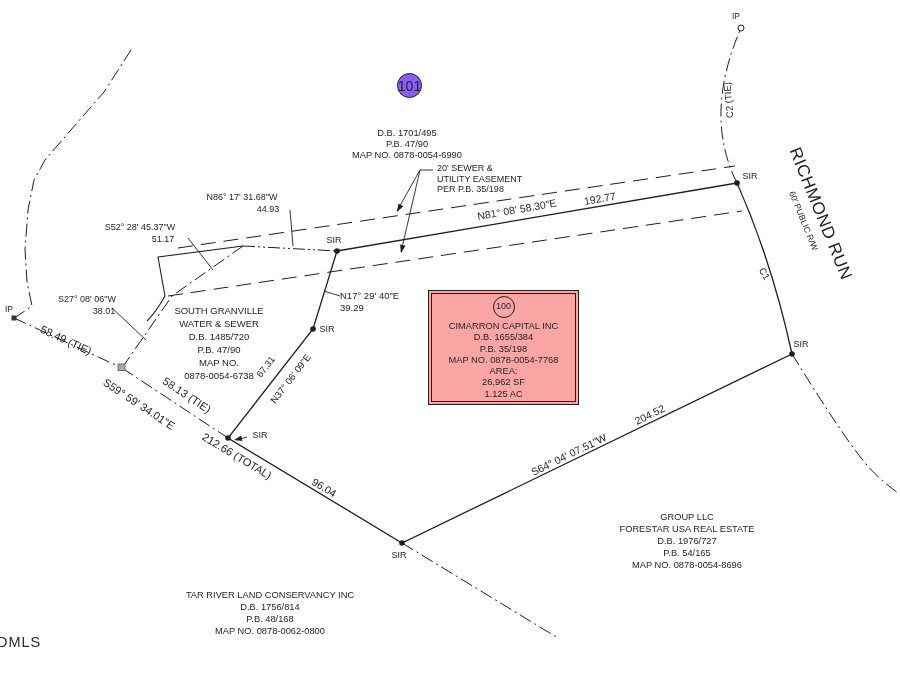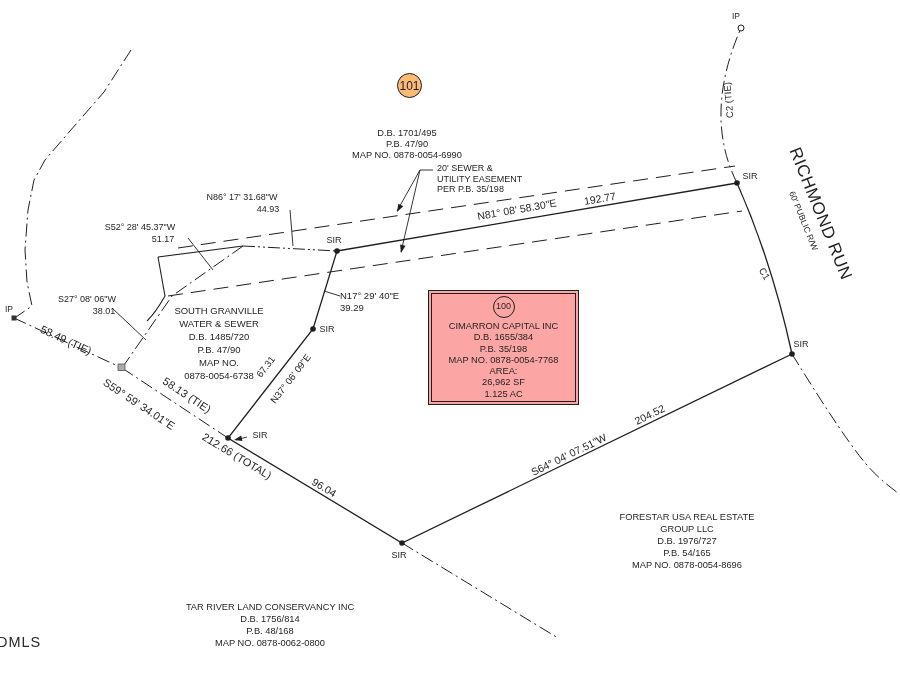--- a/index.html
+++ b/index.html
@@ -12,21 +12,21 @@
     position:absolute;white-space:nowrap;font-size:9px;line-height:1.1;
     transform:translate(-50%,-50%);color:#1f1f1f;
   }
   .blk{position:absolute;text-align:center;font-size:9.3px;line-height:12px;color:#1f1f1f;}
   .blk div{white-space:nowrap;}
   .leftblk{position:absolute;text-align:left;font-size:9px;line-height:10.5px;color:#1f1f1f;}
   .dim{font-size:10.5px;}
   .tie{font-size:11px;}
   .lotcircle{
     position:absolute;border:1.2px solid #1f1f1f;border-radius:50%;
-    display:flex;align-items:center;justify-content:center;font-size:12px;color:#1f1f1f;background:#fdba74;
+    display:flex;align-items:center;justify-content:center;font-size:14px;color:#1f1f1f;background:#8b5cf6;
   }
   .infobox{position:absolute;border:1px solid #1f1f1f;background:#fca5a5;}
   .infobox .inner{position:absolute;left:2px;top:2px;right:2px;bottom:2px;border:1px solid #1f1f1f;}
   .infobox .content{position:absolute;left:0;right:0;top:4px;text-align:center;font-size:9.3px;line-height:11.3px;}
   .infobox .content .num{
     width:20px;height:20px;border:1.1px solid #1f1f1f;border-radius:50%;
     margin:1px auto 3px auto;display:flex;align-items:center;justify-content:center;font-size:9px;
   }
   .watermark{position:absolute;font-size:14.5px;letter-spacing:1px;color:#2b2b2b;}
 </style>
@@ -130,30 +130,30 @@
 
   <div class="blk" style="left:119px;top:304px;width:200px;line-height:13px;font-size:9.5px;">
     <div>SOUTH GRANVILLE</div>
     <div>WATER &amp; SEWER</div>
     <div>D.B. 1485/720</div>
     <div>P.B. 47/90</div>
     <div>MAP NO.</div>
     <div>0878-0054-6738</div>
   </div>
 
-  <div class="blk" style="left:145px;top:589px;width:250px;margin-top:12px;">
+  <div class="blk" style="left:145px;top:589px;width:250px;">
     <div>TAR RIVER LAND CONSERVANCY INC</div>
     <div>D.B. 1756/814</div>
     <div>P.B. 48/168</div>
     <div>MAP NO. 0878-0062-0800</div>
   </div>
 
   <div class="blk" style="left:562px;top:511px;width:250px;">
+    <div>GROUP LLC</div>
     <div>FORESTAR USA REAL ESTATE</div>
-    <div>GROUP LLC</div>
     <div>D.B. 1976/727</div>
     <div>P.B. 54/165</div>
     <div>MAP NO. 0878-0054-8696</div>
   </div>
 
   <div class="lbl dim" style="left:517px;top:210px;transform:translate(-50%,-50%) rotate(-9.7deg);">N81° 08' 58.30"E</div>
   <div class="lbl dim" style="left:600px;top:199px;transform:translate(-50%,-50%) rotate(-9.7deg);">192.77</div>
 
   <div class="lbl" style="left:242px;top:198px;">N86° 17' 31.68"W</div>
   <div class="lbl" style="left:268px;top:210px;">44.93</div>

